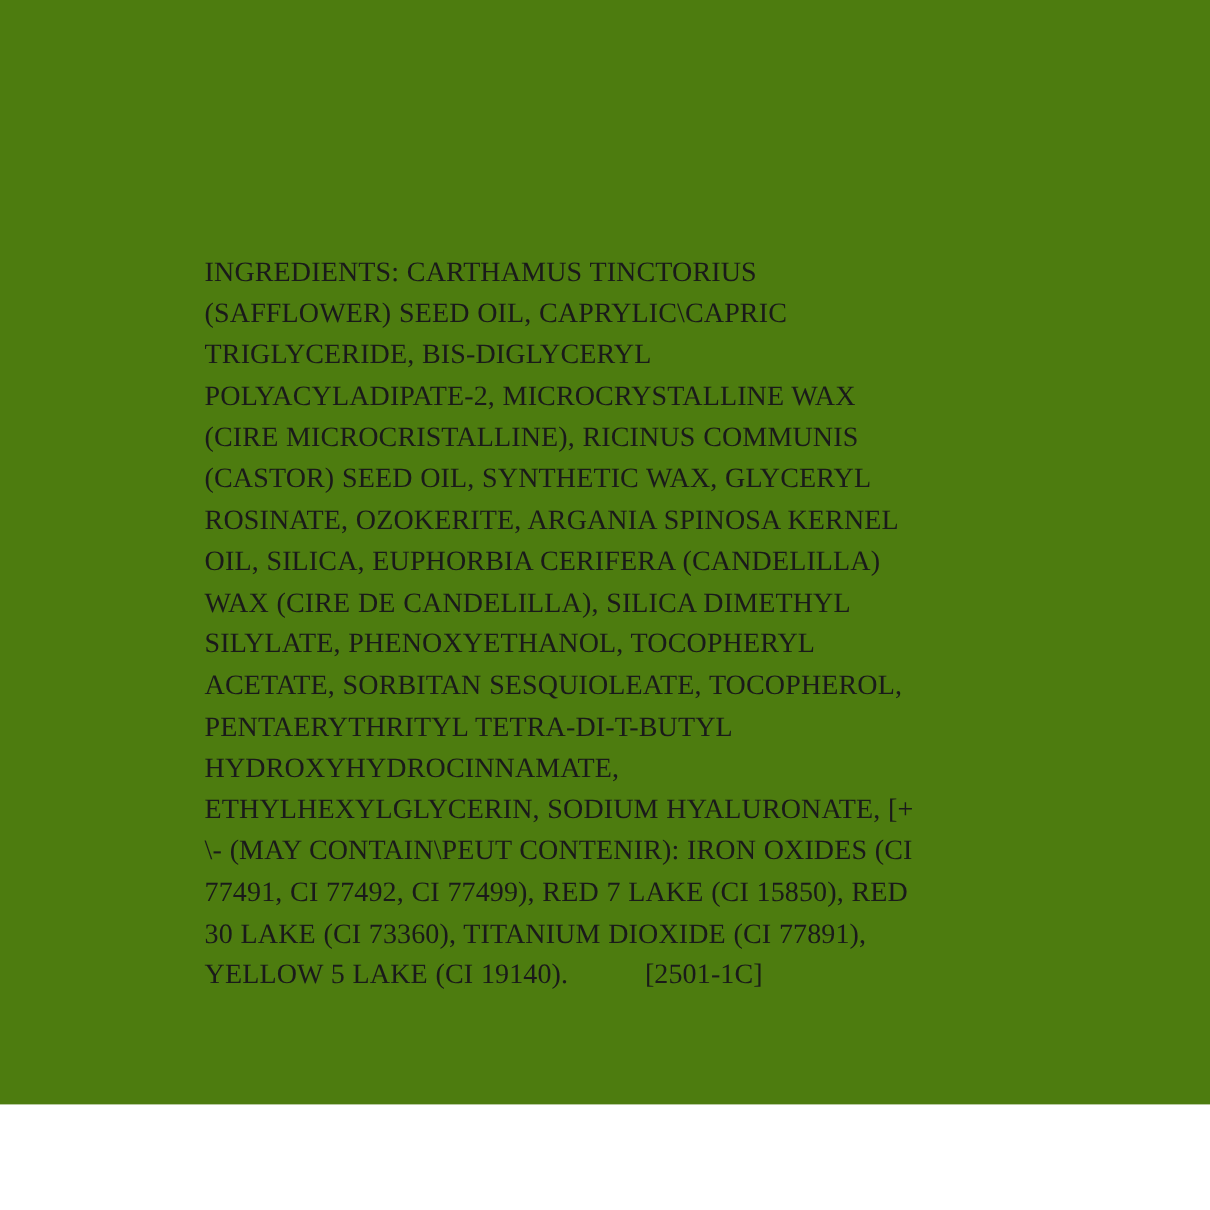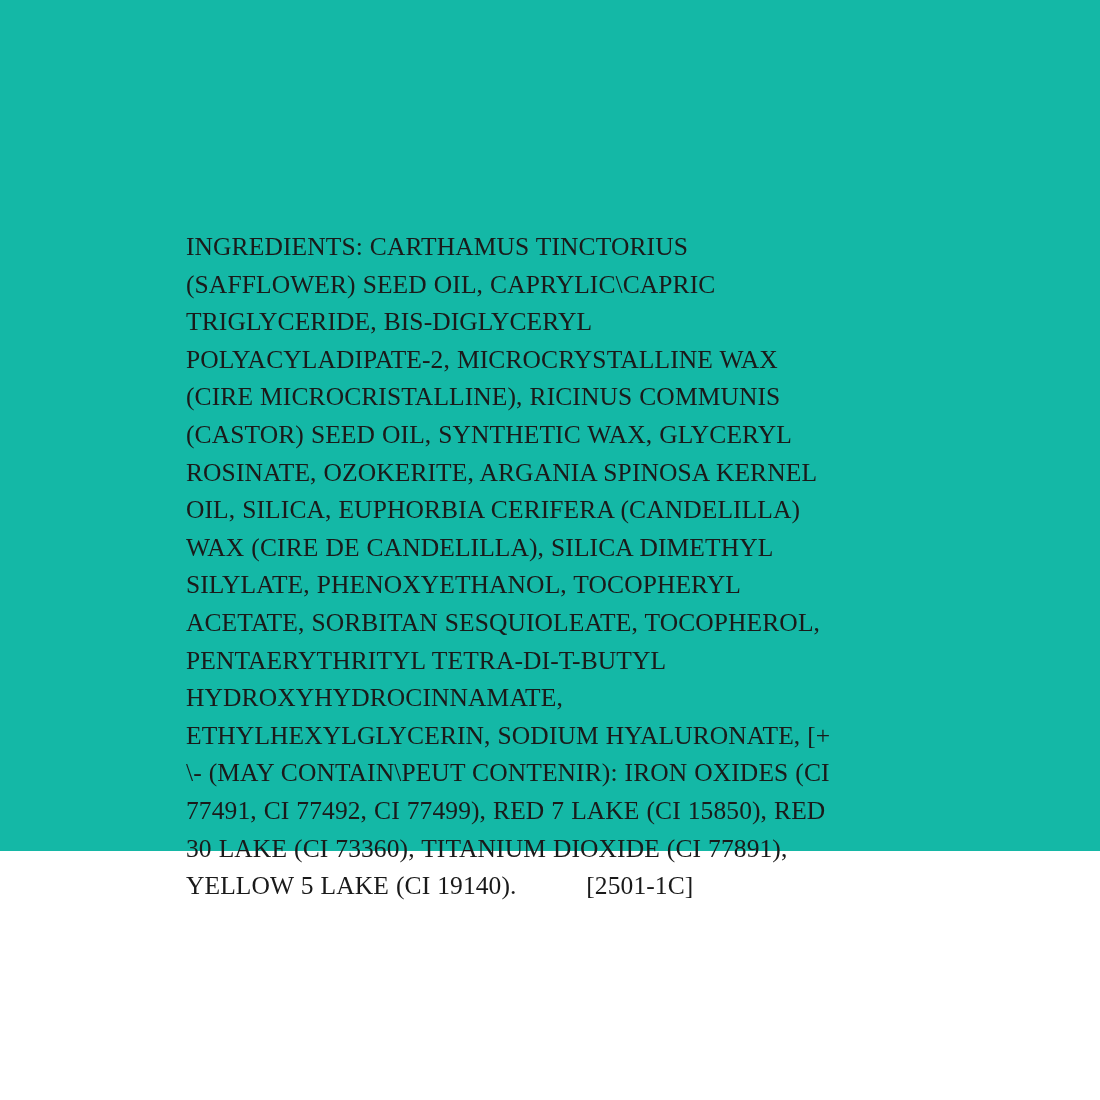--- a/index.html
+++ b/index.html
@@ -10,22 +10,22 @@
     width: 1100px;
     height: 1100px;
     background: #ffffff;
     font-family: "Liberation Serif", "DejaVu Serif", serif;
     color: #111111;
     overflow: hidden;
   }
   .page {
     position: relative;
     width: 1100px;
-    height: 851px;
-    background: #14b8a6;
+    height: 1004px;
+    background: #4d7c0f;
   }
   .ingredients-block {
     position: absolute;
     left: 186px;
     top: 228px;
     width: 740px;
   }
   .ingredients-text {
     font-family: "Liberation Serif", "DejaVu Serif", serif;
     font-size: 25.5px;

